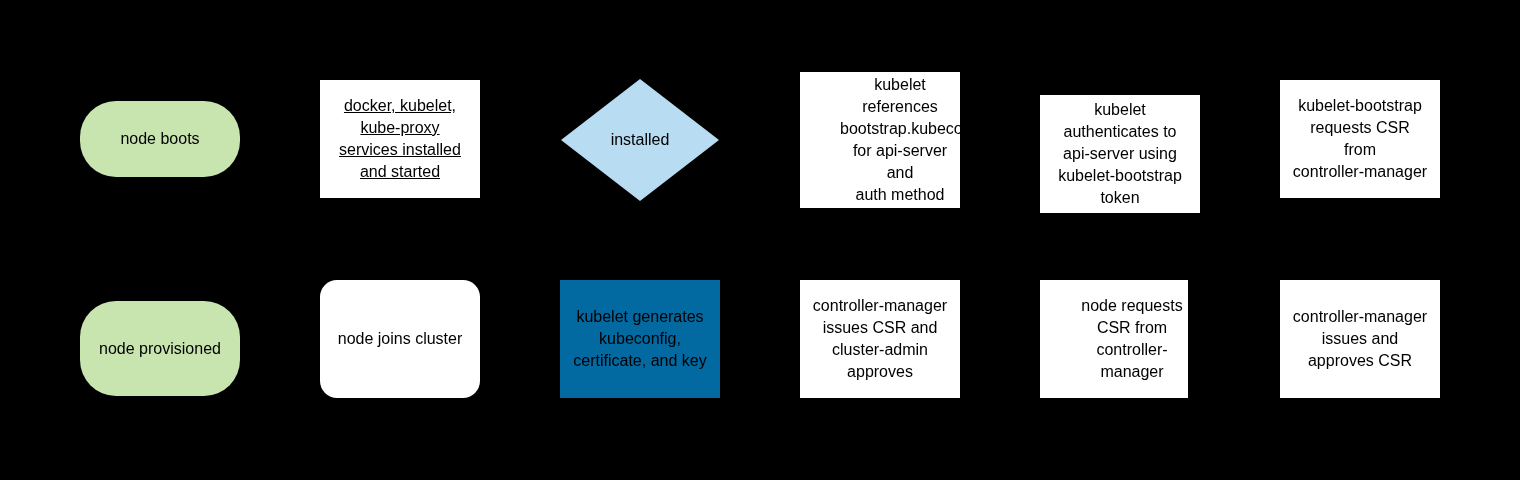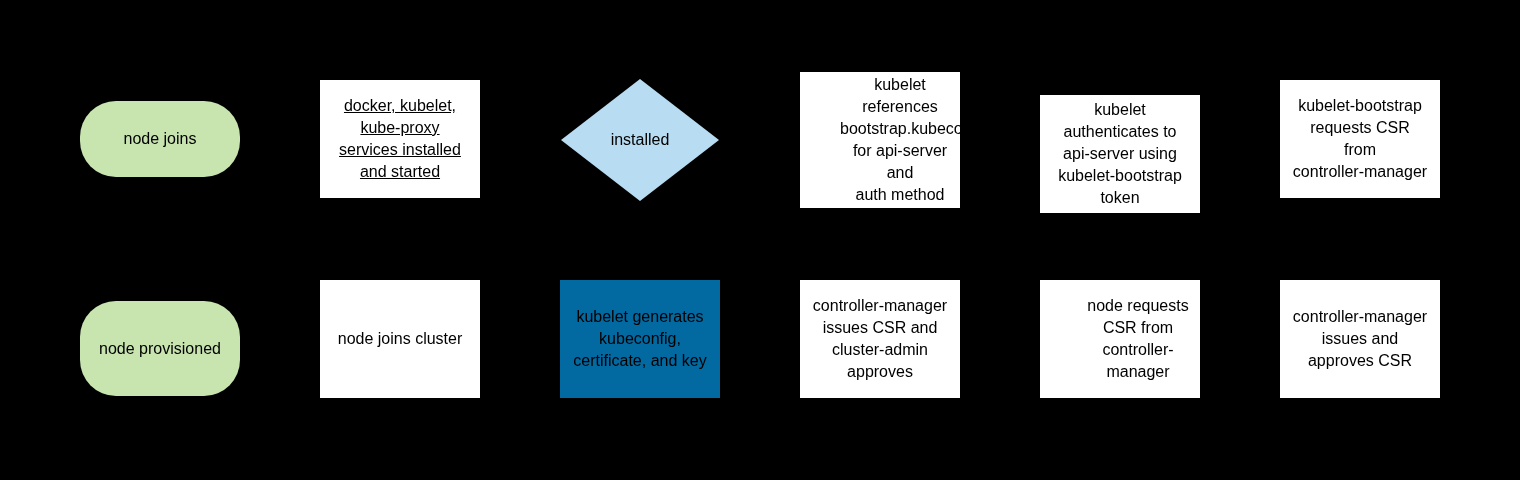--- a/index.html
+++ b/index.html
@@ -44,30 +44,30 @@
   #n0  { left: 80px;   top: 101px; width: 160px; height: 76px;  }
   #n1  { left: 320px;  top: 80px;  width: 160px; height: 118px; text-decoration: underline; }
   #n2  { left: 561px;  top: 79px;  width: 158px; height: 122px; }
   #n3  { left: 800px;  top: 72px;  width: 160px; height: 136px; padding-left: 40px; }
   #n4  { left: 1040px; top: 80px;  width: 160px; height: 118px; }
   #n5  { left: 1280px; top: 80px;  width: 160px; height: 118px; }
   #n6  { left: 80px;   top: 301px; width: 160px; height: 95px;  }
   #n7  { left: 320px;  top: 280px; width: 160px; height: 118px; }
   #n8  { left: 560px;  top: 280px; width: 160px; height: 118px; }
   #n9  { left: 800px;  top: 280px; width: 160px; height: 118px; }
-  #n10 { left: 1040px; top: 280px; width: 160px; height: 118px; padding-left: 36px; }
+  #n10 { left: 1040px; top: 280px; width: 148px; height: 118px; padding-left: 36px; }
   #n11 { left: 1280px; top: 280px; width: 160px; height: 118px; }
 </style>
 </head>
 <body>
 
 <div class="canvas" style="background-color: rgb(0, 0, 0);">
 
   <div id="n0" class="node terminator" style="background-color: rgb(200, 229, 176);">
-    <span class="label">node joins</span>
+    <span class="label">node boots</span>
   </div>
 
   <div id="n1" class="node process" style="background-color: rgb(255, 255, 255);">
     <span class="label">docker, kubelet,
 kube-proxy
 services installed
 and started</span>
   </div>
 
   <div id="n2" class="node decision" style="background-color: rgb(184, 220, 242);">
@@ -93,21 +93,21 @@
     <span class="label">kubelet-bootstrap
 requests CSR
 from
 controller-manager</span>
   </div>
 
   <div id="n6" class="node terminator" style="background-color: rgb(200, 229, 176);">
     <span class="label">node provisioned</span>
   </div>
 
-  <div id="n7" class="node process" style="background-color: rgb(255, 255, 255);">
+  <div id="n7" class="node process" style="background-color: rgb(255, 255, 255); border-radius: 17px;">
     <span class="label">node joins cluster</span>
   </div>
 
   <div id="n8" class="node process" style="background-color: #0369a1;">
     <span class="label">kubelet generates
 kubeconfig,
 certificate, and key</span>
   </div>
 
   <div id="n9" class="node process" style="background-color: rgb(255, 255, 255);">

